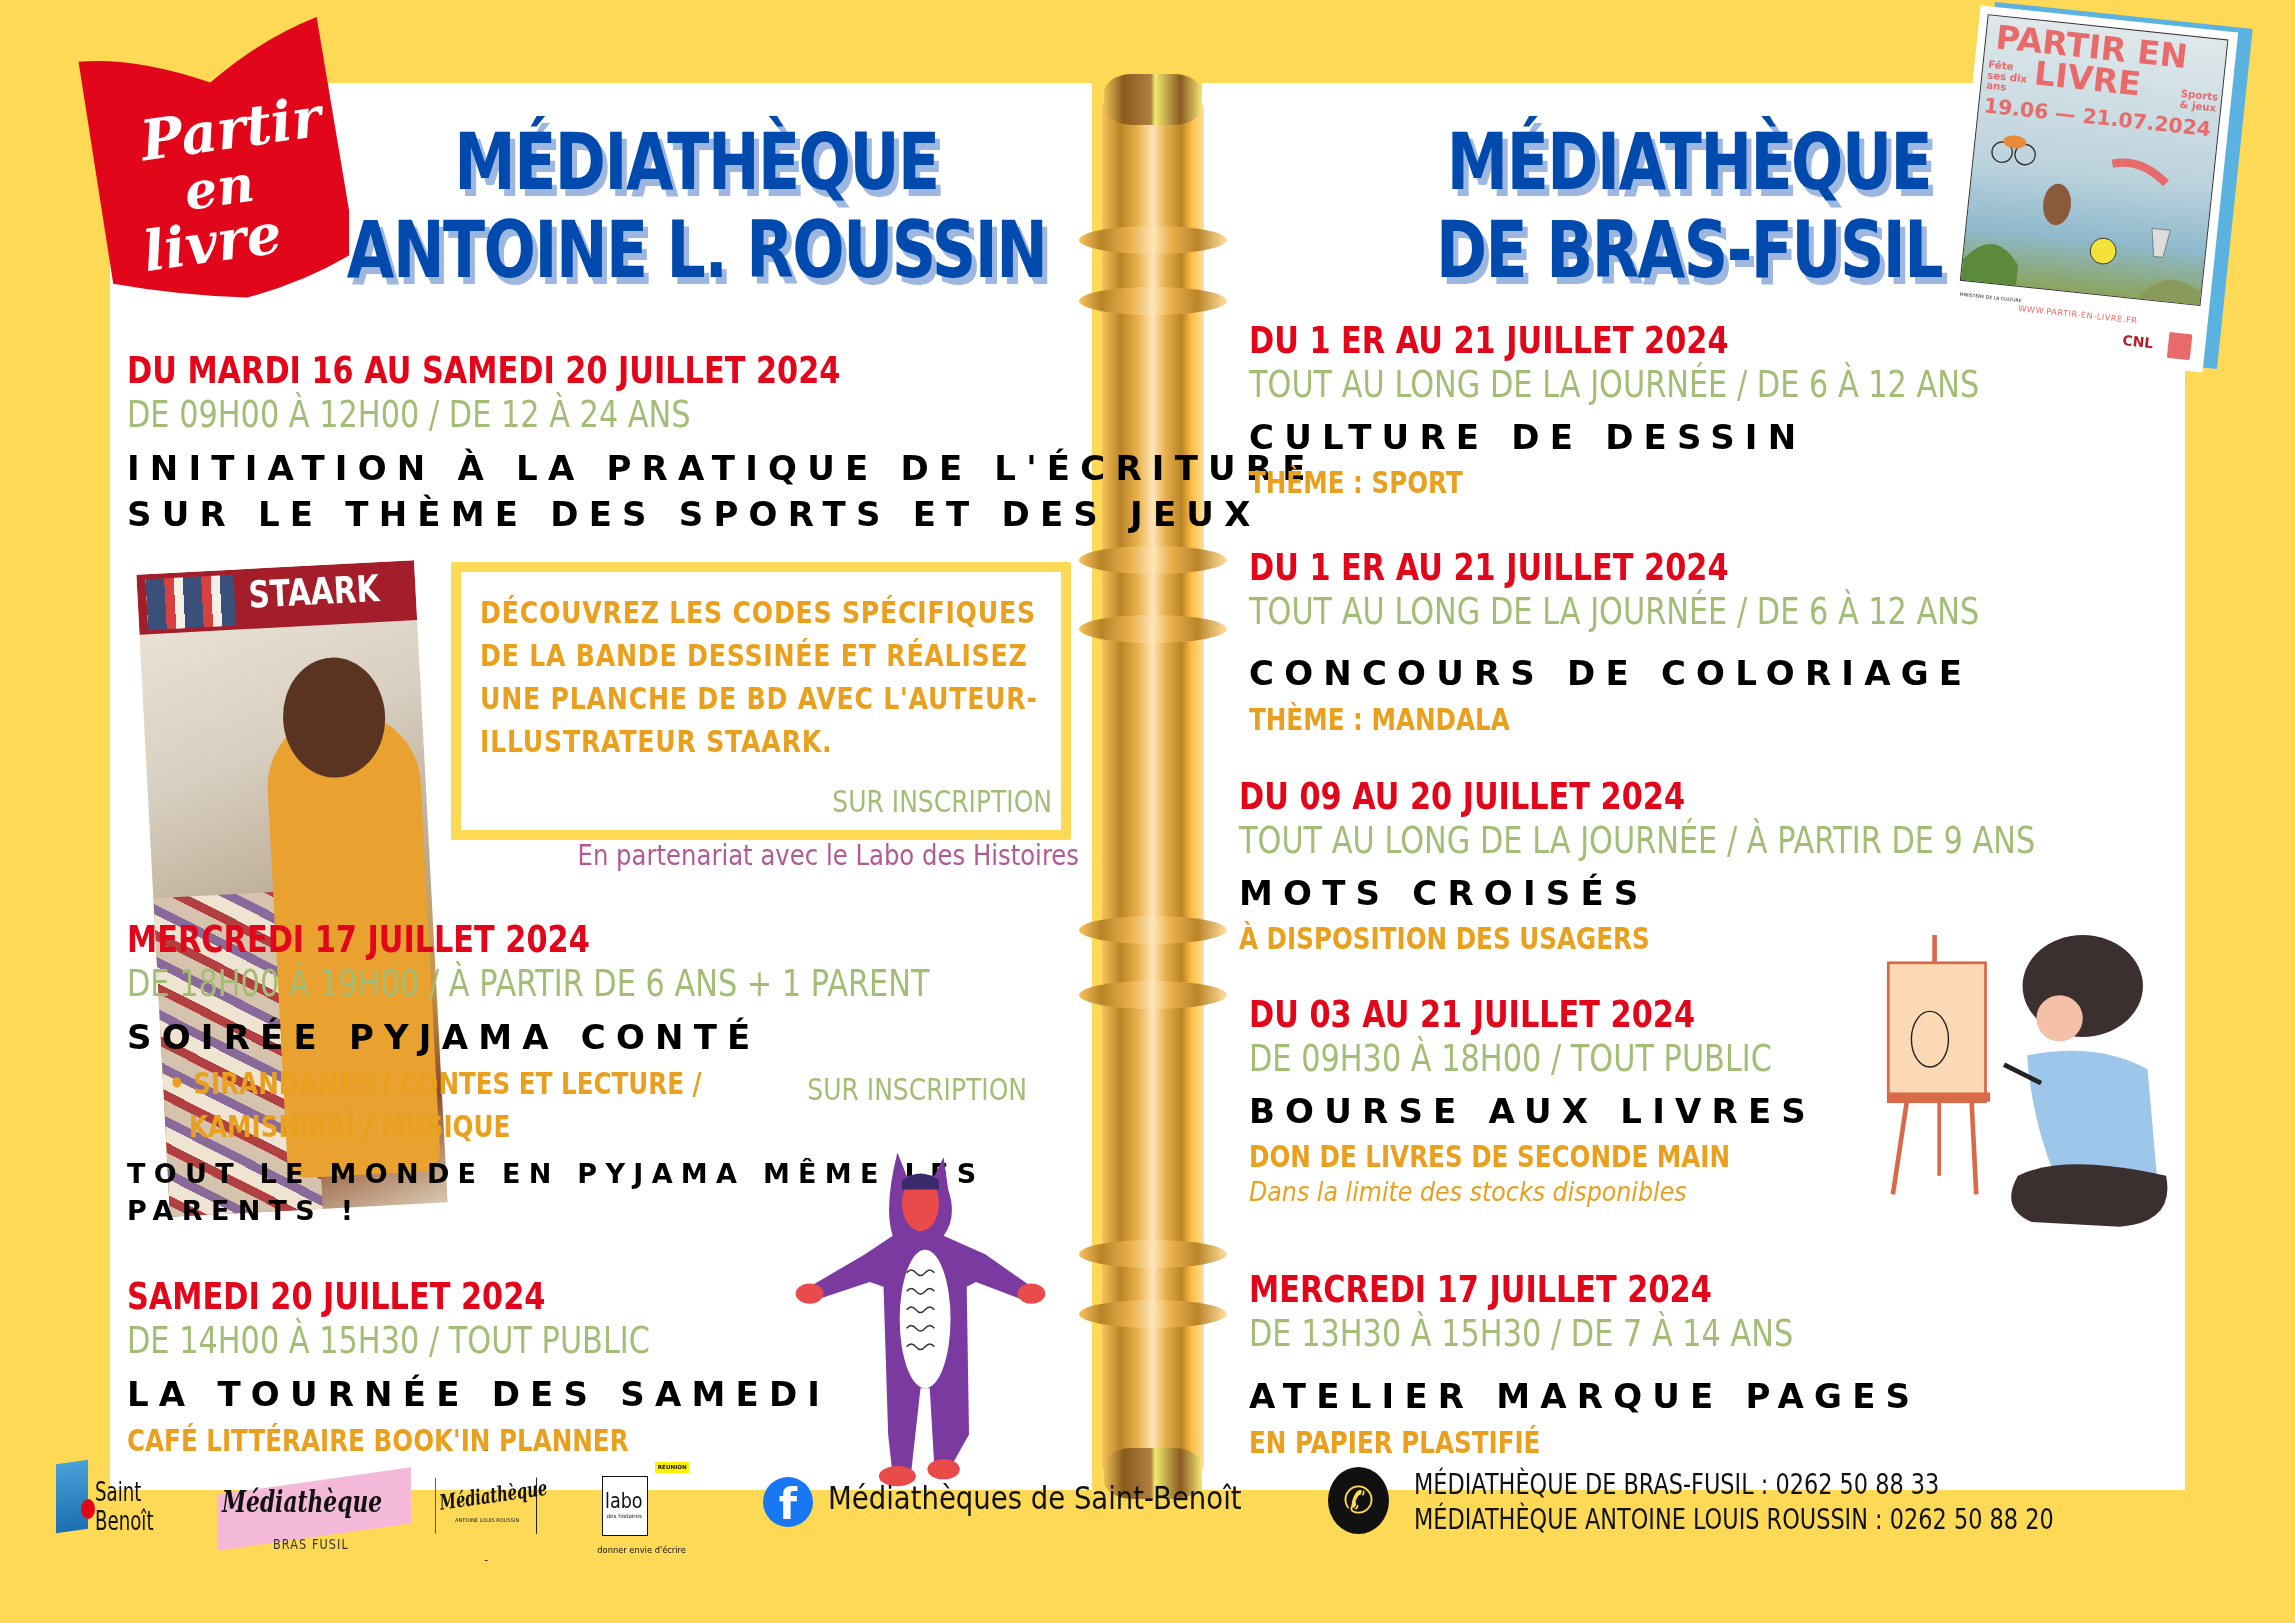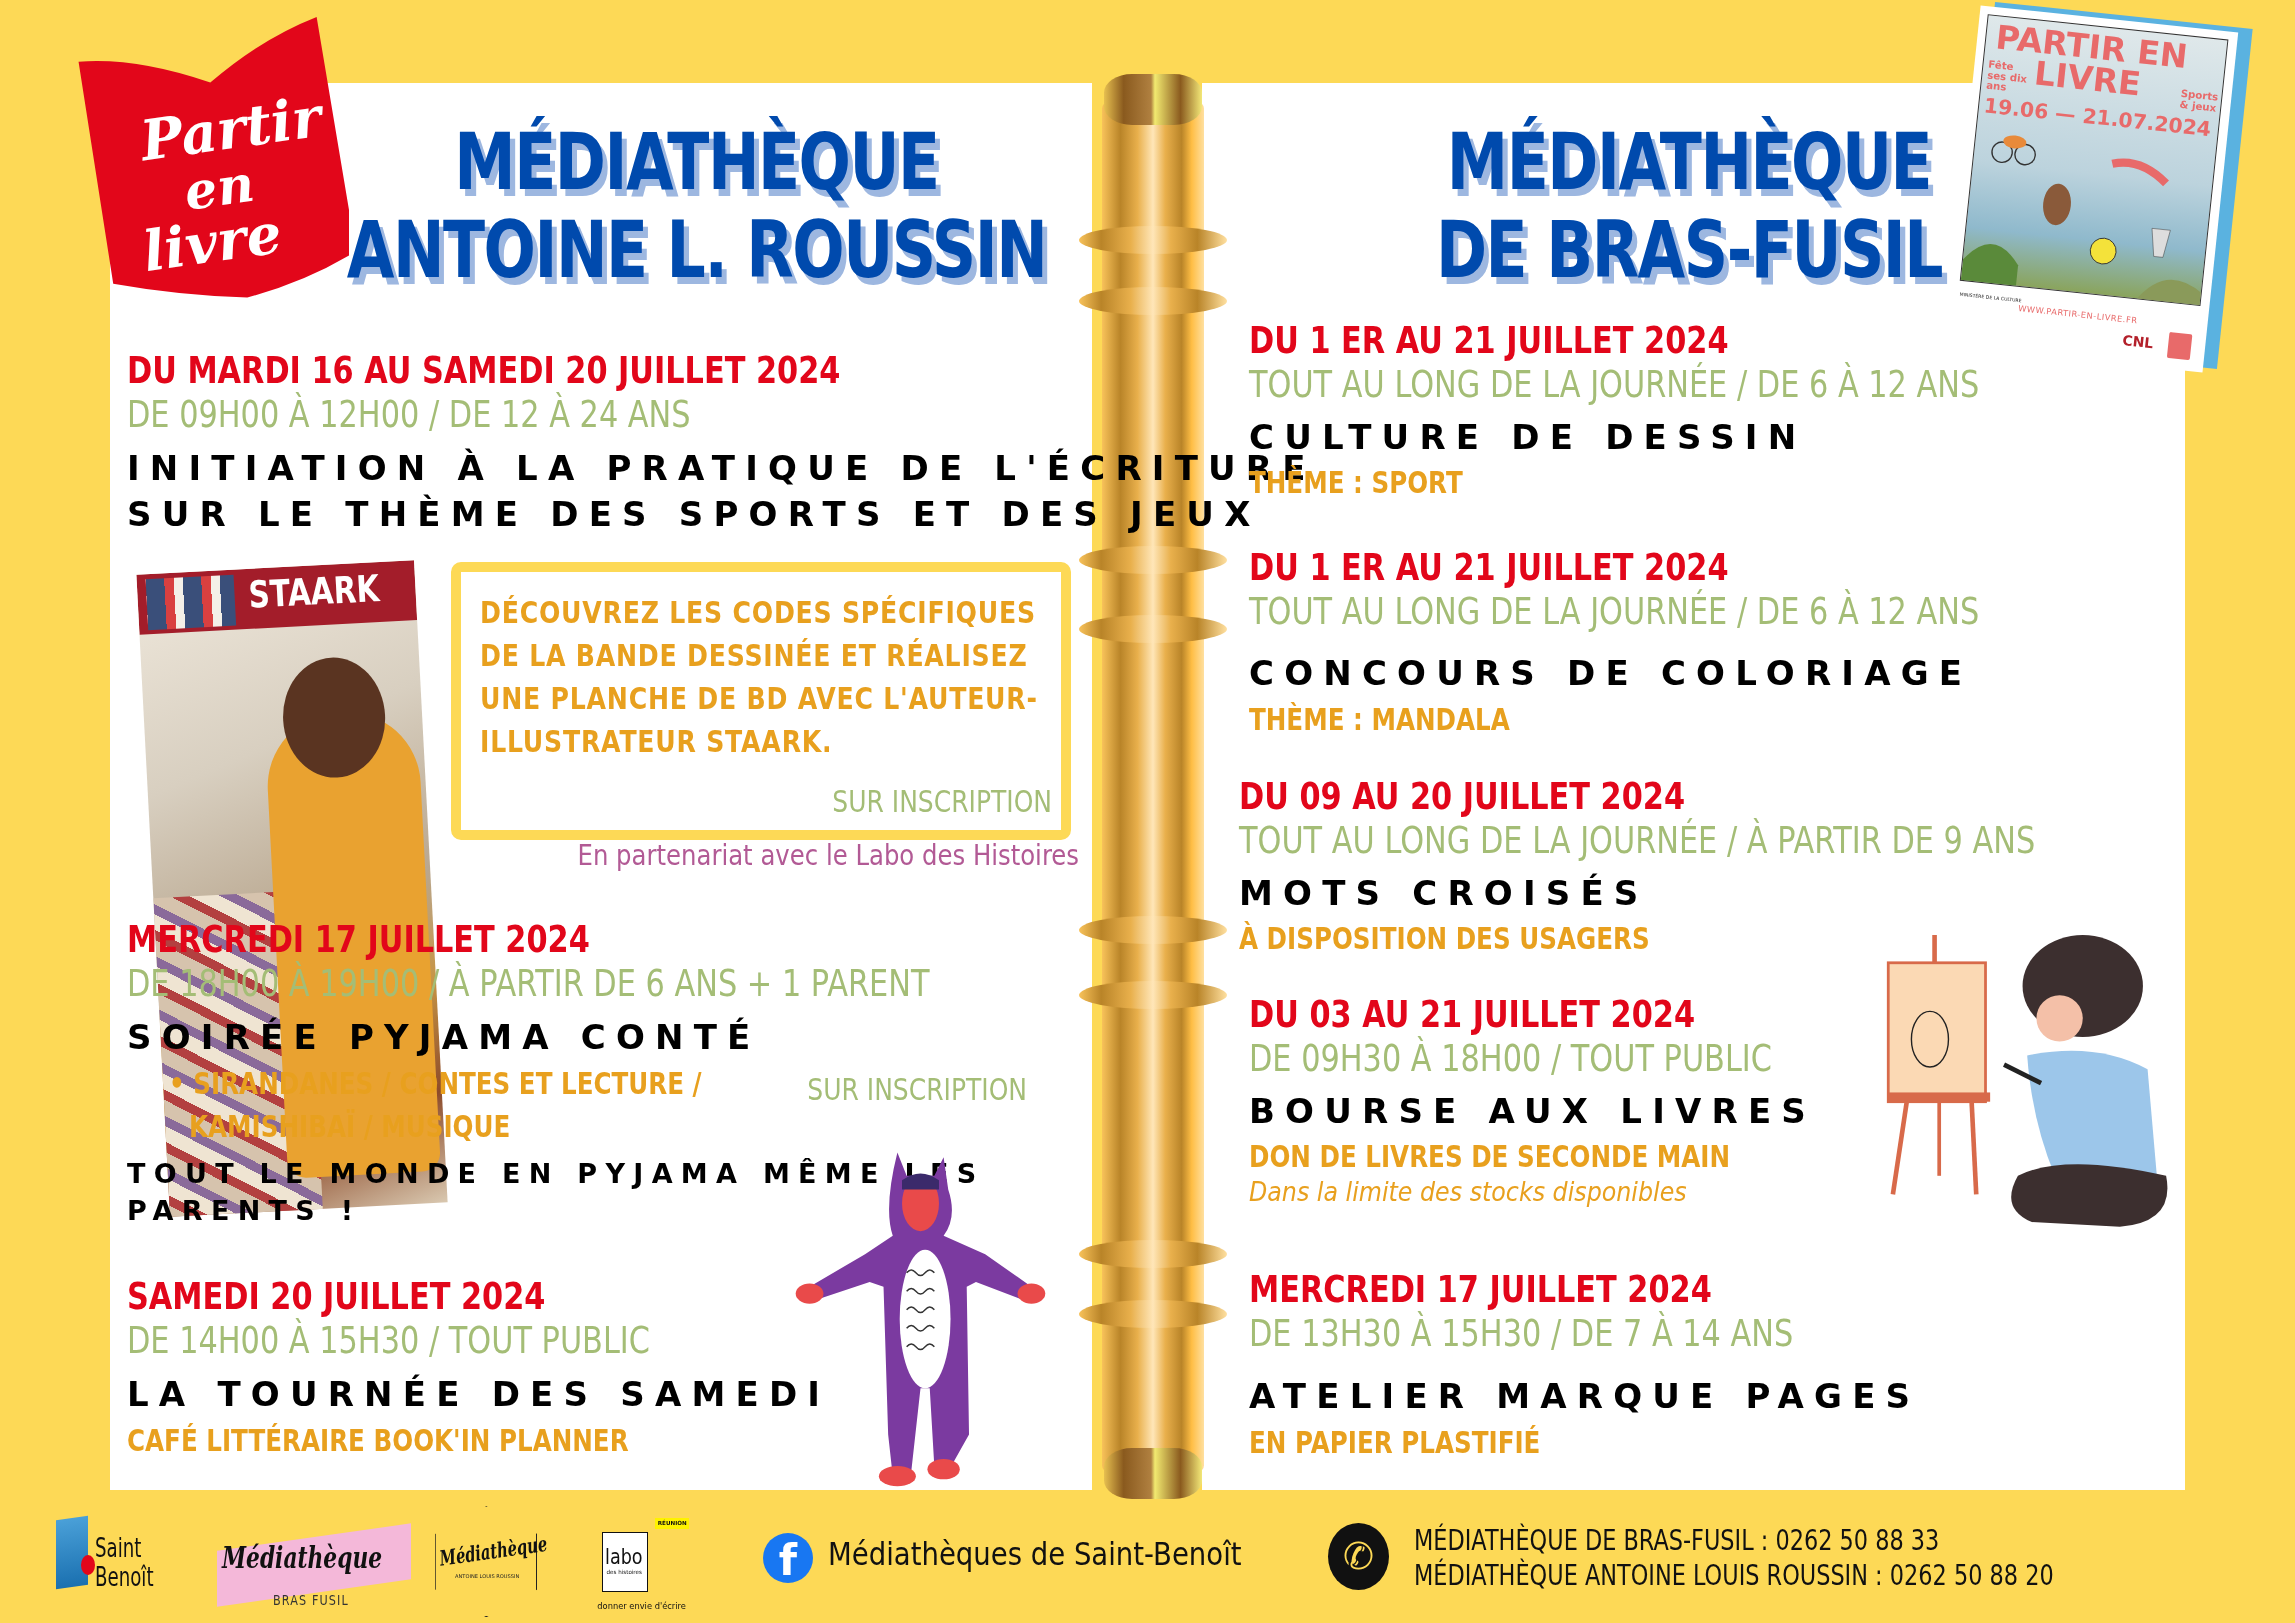--- a/index.html
+++ b/index.html
@@ -54,21 +54,21 @@
   .photo-books { position: absolute; left: 9.3px; top: 4.6px; width: 88px; height: 51px;
     background: repeating-linear-gradient(90deg, #3a4f7a 0 18.5px, #d94040 18.5px 28px, #f4f0e8 28px 37px); }
   .photo-person { position: absolute; left: 120px; top: 148px; width: 153px; height: 463px; border-radius: 74px 74px 18.5px 18.5px;
     background: #e9a230; }
   .photo-head { position: absolute; left: 139px; top: 93px; width: 102px; height: 120px; border-radius: 50%; background: #5a3421; }
   .photo-desk { position: absolute; left: 0; top: 324px; width: 153px; height: 324px;
     background: repeating-linear-gradient(30deg, #d6c3ad 0 14px, #b34040 14px 23px, #efe4d2 23px 37px, #8a6a9a 37px 46px); }
 
   
   .descbox { position: absolute; left: 451px; top: 562px; width: 620px; height: 278px;
-    border: 10.2px solid #fdd956; border-radius: 10px; background: #ffffff; }
+    border: 10.2px solid #fdd956; border-radius: 2px; background: #ffffff; }
   .descbox .desc { position: absolute; left: 18.5px; top: 18.5px; width: 592px; font-family: "DejaVu Sans", sans-serif; font-weight: bold; color: #e8a01e;
     font-size: 30px; line-height: 43px; letter-spacing: 0.9px; }
   .descbox .desc span { display: block; white-space: nowrap; transform: scaleX(0.84); transform-origin: left top; }
   .descbox .insc { position: absolute; right: 9.3px; top: 211px; }
   .partner { position: absolute; right: 1216px; top: 838px; font-family: "DejaVu Sans", sans-serif; color: #b25a95; font-size: 29px;
     white-space: nowrap; transform: scaleX(0.84); transform-origin: right top; }
 
   
   .pyjama { position: absolute; left: 791px; top: 1148px; width: 259px; height: 342px; }
   .kid { position: absolute; left: 1879px; top: 935px; width: 301px; height: 301px; }
@@ -81,21 +81,21 @@
     background: linear-gradient(180deg, #dfe8ea 0%, #bcd3dd 55%, #8fb9cc 80%, #8aa45c 100%); overflow: hidden; }
   .poster-title { position: absolute; left: 9.3px; top: 4.6px; color: #e86a6a; font-family: "DejaVu Sans", sans-serif; font-weight: bold; font-size: 33px; line-height: 32px; }
   .poster-tag { position: absolute; color: #e86a6a; font-family: "DejaVu Sans", sans-serif; font-weight: bold; font-size: 10.2px; line-height: 10.2px; }
   .poster-dates { position: absolute; left: 4.6px; top: 79px; color: #e86a6a; font-family: "DejaVu Sans", sans-serif; font-weight: bold; font-size: 20.4px; line-height: 22px; white-space: nowrap; }
   .poster-url { position: absolute; left: 69px; top: 292px; color: #e86a6a; font-family: "DejaVu Sans", sans-serif; font-size: 8.3px; letter-spacing: 0.5px; }
   .poster-cnl { position: absolute; left: 176px; top: 310px; color: #b3202a; font-family: "DejaVu Sans", sans-serif; font-weight: bold; font-size: 14px; }
   .poster-mini-logo { position: absolute; left: 222px; top: 305px; width: 23px; height: 26px; background: #e86a6a; border-radius: 1.9px; }
   .poster-min { position: absolute; left: 9.3px; top: 287px; font-size: 4.6px; font-family: "DejaVu Sans", sans-serif; color: #222; line-height: 5.1px; }
 
   
-  .footer { position: absolute; left: 0; top: 1490px; width: 2295px; height: 133px; }
+  .footer { position: absolute; left: 0; top: 1434px; width: 2295px; height: 133px; }
   .f-logo { position: absolute; }
   .sb-logo { left: 42px; top: 18.5px; width: 148px; height: 97px; }
   .sb-flag { position: absolute; left: 14px; top: 9.3px; width: 32px; height: 69px; background: linear-gradient(180deg, #4aa0d8, #1a70b0); transform: skewY(-8deg); }
   .sb-dot { position: absolute; left: 39px; top: 46px; width: 14px; height: 20.4px; border-radius: 50%; background: #e2061a; }
   .sb-text { position: absolute; left: 53px; top: 25.4px; font-family: "DejaVu Sans", sans-serif; font-size: 26px; line-height: 29px; color: #111; transform: scaleX(0.7); transform-origin: left top; }
   .mbf-logo { left: 217px; top: 18.5px; width: 194px; height: 97px; }
   .mbf-pink { position: absolute; left: 0; top: 28px; width: 194px; height: 56px; background: #f4b8d9; transform: skewY(-8deg); }
   .mbf-text { position: absolute; left: 4.6px; top: 32px; font-family: "DejaVu Serif", serif; font-style: italic; font-weight: bold; font-size: 29px; color: #111; transform: scaleX(0.75); transform-origin: left top; }
   .mbf-sub { position: absolute; left: 56px; top: 83px; font-family: "DejaVu Sans", sans-serif; font-size: 14px; letter-spacing: 1.4px; color: #333; transform: scaleX(0.8); transform-origin: left top; }
   .mar-logo { left: 426px; top: 7px; width: 125px; height: 125px; }

